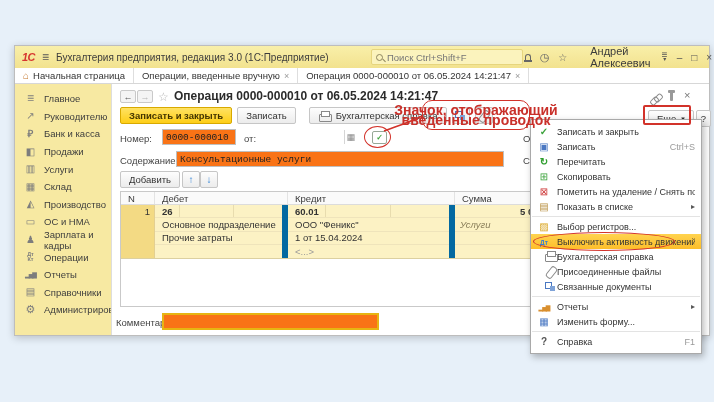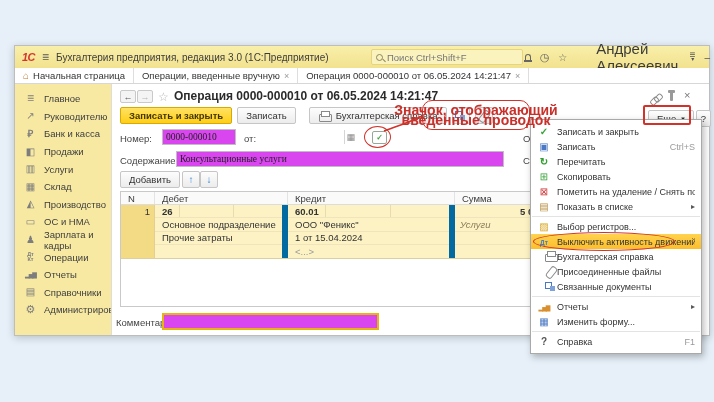--- a/index.html
+++ b/index.html
@@ -13,21 +13,21 @@
   .tb-title{font-size:10px;color:#3c3c3c}
   .search{position:absolute;left:356px;top:3px;width:152px;height:16px;background:#fbf3bd;border:1px solid #e6d57e;border-radius:2px;display:flex;align-items:center;padding:0 4px;gap:4px}
   .mag{width:7px;height:7px;border:1.4px solid #8e865f;border-radius:50%;position:relative;flex:0 0 auto}
   .mag::after{content:"";position:absolute;left:5px;top:5px;width:4px;height:1.4px;background:#8e865f;transform:rotate(45deg)}
   .search input{border:0;background:transparent;font:9.5px "Liberation Sans",sans-serif;color:#9b9274;width:100%;outline:none}
   .tb-icons{position:absolute;left:510px;top:0;height:22px;display:flex;align-items:center;gap:9px}
   .bell{width:8px;height:7px;border:1.2px solid #666;border-bottom:none;border-radius:4px 4px 1px 1px;position:relative}
   .bell::after{content:"";position:absolute;left:-2px;right:-2px;bottom:-1px;height:1.2px;background:#666}
   .hist{color:#666;font-size:11px;line-height:10px}
   .star-tb{color:#666;font-size:10px}
-  .user{font-size:15px;color:#3c3c3c;margin-left:20px}
+  .user{font-size:11px;color:#3c3c3c;margin-left:14px}
   .svc{display:flex;flex-direction:column;align-items:center;line-height:5px;color:#555}
   .svc .a{font-size:10px}.svc .b{font-size:6px}
   .wctl{color:#555;font-size:10px}
   
   .tabbar{position:absolute;top:22px;left:0;right:0;height:16px;background:#fff;border-bottom:1px solid #d7d7d7;display:flex}
   .tab{display:flex;align-items:center;gap:4px;padding:0 8px;border-right:1px solid #dedede;font-size:9.5px;color:#333;white-space:nowrap}
   .tab .x{color:#999;font-size:9px}
   .home{color:#c4762a;font-size:10px}
   
   .sidebar{position:absolute;left:0;top:38px;width:96px;bottom:0;background:#f7e9a2;padding-top:6px}
@@ -69,21 +69,21 @@
   .pic-printer{position:relative;width:13px;height:12px}
   .pic-printer::before{content:"";position:absolute;left:1px;top:4px;width:11px;height:6px;border:1px solid #888;border-radius:1px}
   .pic-printer::after{content:"";position:absolute;left:3px;top:1px;width:7px;height:4px;border:1px solid #888;background:#fff}
   .pic-rel{position:relative;width:13px;height:13px}
   .pic-rel::before{content:"";position:absolute;left:1px;top:2px;width:5px;height:5px;border:1px solid #4a78c2}
   .pic-rel::after{content:"";position:absolute;left:6px;top:6px;width:5px;height:5px;background:#7fa3d8}
   .pic-clip{position:relative;width:13px;height:13px}
   .pic-clip::before{content:"";position:absolute;left:4px;top:1px;width:5px;height:11px;border:1.2px solid #8a8a8a;border-radius:2.5px;transform:rotate(38deg)}
   
   .lbl{position:absolute;font-size:9.5px;color:#444;white-space:nowrap}
-  .inp{position:absolute;height:16px;border:1px solid #bfbfbf;font-size:9.5px;padding:5px 3px;color:#222;background:#d946ef;font-family:Liberation Serif, serif;outline:none}
+  .inp{position:absolute;height:16px;border:1px solid #bfbfbf;font-size:9.5px;padding:5px 3px;color:#222;background:#f97316;font-family:Liberation Mono, monospace;outline:none}
   .calbtn{position:absolute;left:232px;top:46px;width:13px;height:14px;color:#8a8a8a;font-size:9px;display:flex;align-items:center;justify-content:center;border-left:1px solid #d5d5d5}
   .post-ic{position:absolute;left:260px;top:47px;width:15px;height:13px;border:1px solid #97a897;border-radius:2px;background:#fff;display:flex;align-items:center;justify-content:center}
   .post-ic::before{content:"✓";color:#3aa33a;font-size:8px;font-weight:bold}
   .arrbtn{color:#2a7fd4;font-weight:bold;font-size:10px}
   
   .tbl{position:absolute;left:8px;top:107px;width:564px;height:116px;border:1px solid #c9c9c9;background:#fff}
   .thead{display:flex;height:13px;background:#fafafa;border-bottom:1px solid #dcdcdc;color:#3c3c3c}
   .th{padding-left:7px;border-right:1px solid #e3e3e3;display:flex;align-items:center}
   .w-n{width:34px}.w-d{width:133px}.w-k{width:167px}.w-s{width:112px}.w-f{flex:1;border-right:none}
   .trow{display:flex;height:54px;background:#fcf2c4;border-bottom:1px solid #dcd0a0}

